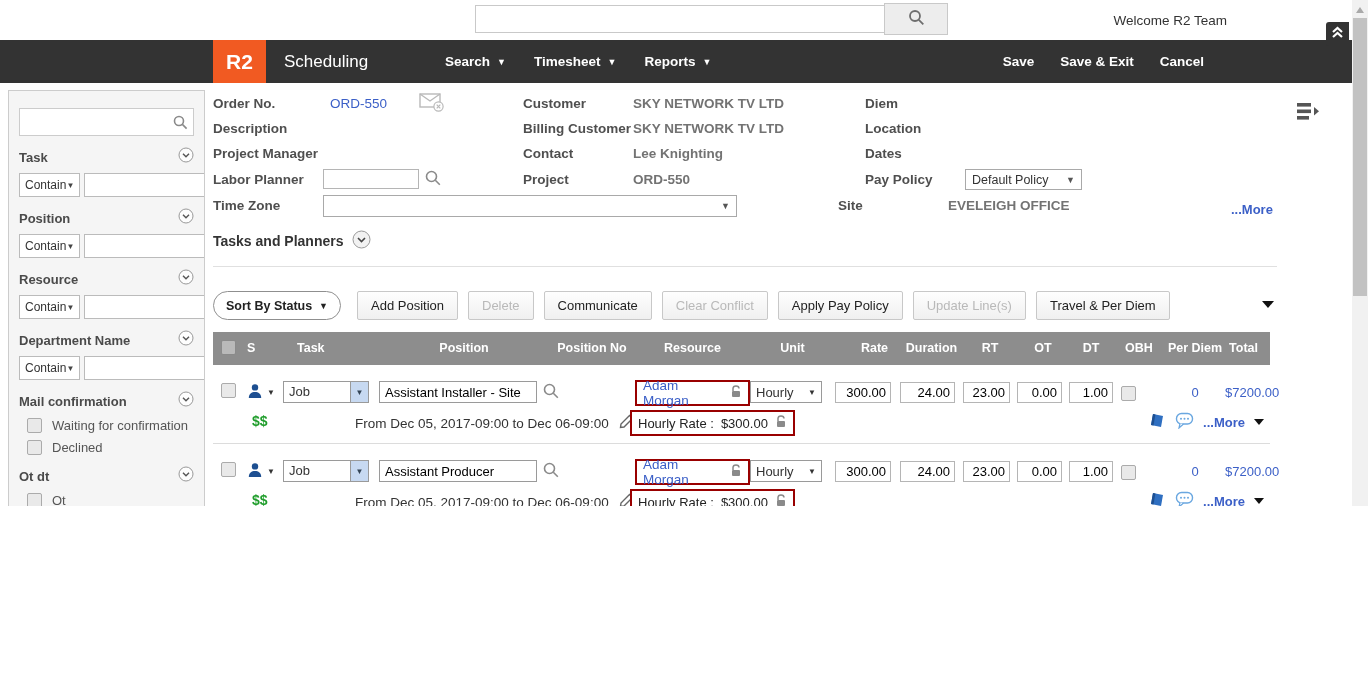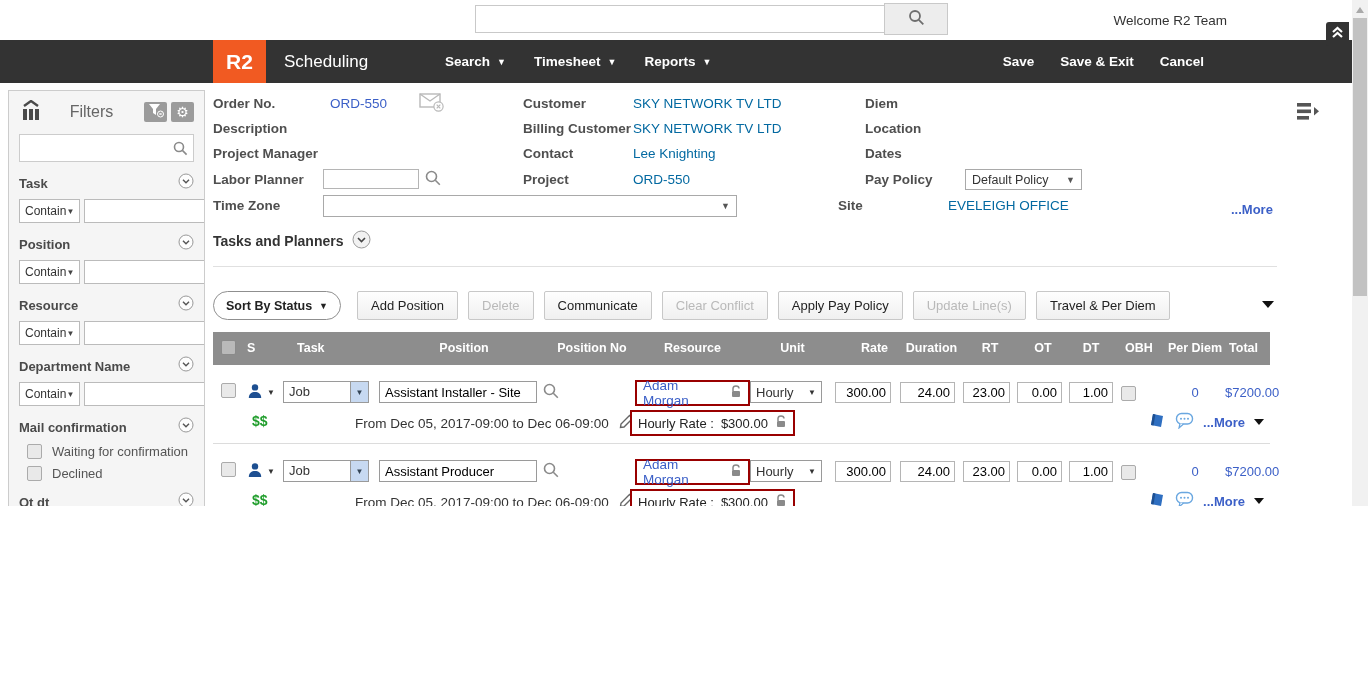--- a/index.html
+++ b/index.html
@@ -33,21 +33,21 @@
   .s-op{width:62px;height:24px;box-sizing:border-box;border:1px solid #bbb;background:#fff;display:flex;align-items:center;justify-content:space-between;padding:0 5px;font-size:12px;color:#333;cursor:pointer;}
   .s-op .caret{font-size:8px;color:#444;}
   .s-row input{flex:1;height:24px;box-sizing:border-box;border:1px solid #bbb;margin-left:4px;padding:0 4px;font-size:12px;outline:none;background:#fff;}
   .s-check{margin-top:7px;padding-left:8px;display:flex;align-items:center;}
   .s-check label{margin-left:10px;font-size:13px;color:#555;}
   .cbx{appearance:none;-webkit-appearance:none;width:15px;height:15px;border:1px solid #ababab;background:#e9e9e9;border-radius:2px;margin:0;cursor:pointer;}
   
   .order-header{position:absolute;left:213px;top:90px;width:1140px;height:142px;font-size:13.5px;}
   .oh{position:absolute;white-space:nowrap;}
   .olabel{font-weight:bold;color:#4f4f4f;}
-  .oval{font-weight:normal;color:#0369a1;}
+  .oval{font-weight:bold;color:#737373;}
   .link{color:#3B5FC7;cursor:pointer;}
   .fake-select{box-sizing:border-box;border:1px solid #a9a9a9;background:#fff;display:flex;align-items:center;justify-content:space-between;padding:0 6px;font-size:12.5px;color:#333;cursor:pointer;}
   .fake-select .caret{font-size:9px;color:#555;}
   .oh-input{box-sizing:border-box;border:1px solid #b5b5b5;height:20px;font-size:12.5px;padding:0 4px;outline:none;}
   .more-link{font-weight:bold;font-size:13px;}
   
   .tasks-toggle{position:absolute;left:213px;top:230px;display:flex;align-items:center;gap:9px;font-size:14px;font-weight:bold;color:#333;}
   .divider{position:absolute;left:213px;top:266px;width:1064px;border-top:1px solid #e0e0e0;}
   
   .toolbar{position:absolute;left:213px;top:291px;width:1085px;display:flex;align-items:center;}
@@ -142,43 +142,20 @@
       </div>
     </div>
     <div class="nav-actions">
       <span class="nav-action">Save</span>
       <span class="nav-action">Save &amp; Exit</span>
       <span class="nav-action">Cancel</span>
     </div>
   </div>
 
   <aside class="sidebar">
-    <div class="s-head">
-      <span>
-        <svg width="24" height="21" viewBox="0 0 24 21">
-            <polyline points="5,6 12,1 19,6" fill="none" stroke="#4a4a4a" stroke-width="2.4"></polyline>
-            <rect x="4" y="9" width="4" height="11" fill="#4a4a4a"></rect>
-            <rect x="10" y="9" width="4" height="11" fill="#4a4a4a"></rect>
-            <rect x="16" y="9" width="4" height="11" fill="#4a4a4a"></rect>
-          </svg>
-      </span>
-      <span class="s-title">Filters</span>
-      <span class="s-iconbtn">
-        <span>
-          <svg width="16" height="15" viewBox="0 0 16 15">
-              <path d="M1,1 H12 L8,6 V12 L5,10 V6 Z" fill="#fff"></path>
-              <circle cx="12.5" cy="11" r="3" fill="#9b9b9b" stroke="#fff" stroke-width="1"></circle>
-              <path d="M11.3,9.8 L13.7,12.2 M13.7,9.8 L11.3,12.2" stroke="#fff" stroke-width="1"></path>
-            </svg>
-        </span>
-      </span>
-      <span class="s-iconbtn">
-        <span style="font-family:'DejaVu Sans',sans-serif;font-size:14px;line-height:1;">⚙</span>
-      </span>
-    </div>
     <div class="s-search">
       <input type="text" value="" style="">
       <svg width="15" height="15" viewBox="0 0 15 15">
           <circle cx="6" cy="6" r="4.5" fill="none" stroke="#8a8a8a" stroke-width="1.6"></circle>
           <line x1="9.4" y1="9.4" x2="13.6" y2="13.6" stroke="#8a8a8a" stroke-width="1.6"></line>
         </svg>
     </div>
 
     <div class="s-sec">
       <span class="s-sec-label">Task</span>

